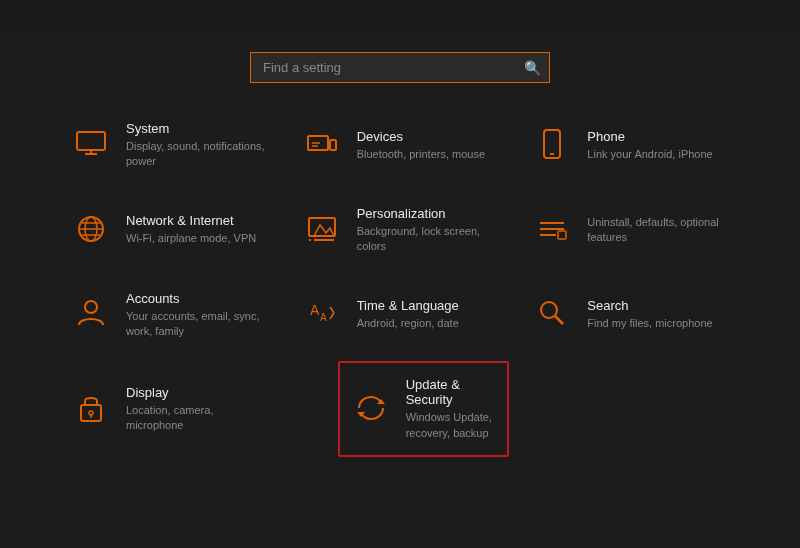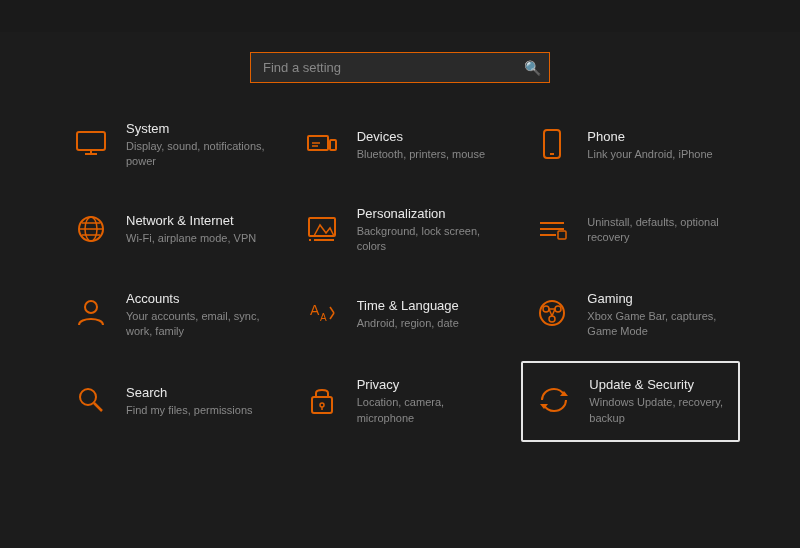--- a/index.html
+++ b/index.html
@@ -94,21 +94,22 @@
     .setting-item {
       display: flex;
       align-items: center;
       gap: 16px;
       padding: 14px 12px;
       cursor: pointer;
       border-radius: 2px;
       transition: background 0.15s;
     }
     .setting-item.highlighted {
-      border: 2px solid #e5e5e5;
+      border: 2px solid #b91c1c;
+      margin-left: 47px;
     }
     .setting-icon {
       color: #e06000;
       font-size: 28px;
       min-width: 38px;
       text-align: center;
       line-height: 1;
       margin-top: 2px;
     }
     .setting-text {
@@ -209,21 +210,21 @@
         </div>
       </div>
       <div class="setting-item">
         <div class="setting-icon"><svg width="32" height="28" viewBox="0 0 32 28" fill="none" xmlns="http://www.w3.org/2000/svg">
     <line x1="4" y1="8" x2="28" y2="8" stroke="#e06000" stroke-width="2"></line>
     <line x1="4" y1="14" x2="28" y2="14" stroke="#e06000" stroke-width="2"></line>
     <line x1="4" y1="20" x2="20" y2="20" stroke="#e06000" stroke-width="2"></line>
     <rect x="22" y="16" width="8" height="8" rx="1" stroke="#e06000" stroke-width="1.5" fill="none"></rect>
   </svg></div>
         <div class="setting-text">
-          <div class="setting-desc">Uninstall, defaults, optional recovery</div>
+          <div class="setting-desc">Uninstall, defaults, optional features</div>
         </div>
       </div>
       <div class="setting-item">
         <div class="setting-icon"><svg width="28" height="32" viewBox="0 0 28 32" fill="none" xmlns="http://www.w3.org/2000/svg">
     <circle cx="14" cy="10" r="6" stroke="#e06000" stroke-width="2" fill="none"></circle>
     <path d="M2 28 C2 20 26 20 26 28" stroke="#e06000" stroke-width="2" fill="none"></path>
   </svg></div>
         <div class="setting-text">
           <div class="setting-title">Accounts</div>
           <div class="setting-desc">Your accounts, email, sync, work, family</div>
@@ -235,53 +236,38 @@
     <text x="14" y="22" font-size="10" fill="#e06000" font-family="Arial">A</text>
     <line x1="24" y1="8" x2="28" y2="14" stroke="#e06000" stroke-width="1.5"></line>
     <line x1="28" y1="14" x2="24" y2="20" stroke="#e06000" stroke-width="1.5"></line>
   </svg></div>
         <div class="setting-text">
           <div class="setting-title">Time &amp; Language</div>
           <div class="setting-desc">Android, region, date</div>
         </div>
       </div>
       <div class="setting-item">
-        <div class="setting-icon"><svg width="32" height="28" viewBox="0 0 32 28" fill="none" xmlns="http://www.w3.org/2000/svg">
-    <circle cx="16" cy="14" r="12" stroke="#e06000" stroke-width="2" fill="none"></circle>
-    <circle cx="10" cy="10" r="3" stroke="#e06000" stroke-width="1.5" fill="none"></circle>
-    <circle cx="22" cy="10" r="3" stroke="#e06000" stroke-width="1.5" fill="none"></circle>
-    <circle cx="16" cy="20" r="3" stroke="#e06000" stroke-width="1.5" fill="none"></circle>
-    <line x1="13" y1="10" x2="19" y2="10" stroke="#e06000" stroke-width="1.5"></line>
-    <line x1="13" y1="10" x2="16" y2="17" stroke="#e06000" stroke-width="1.5"></line>
-    <line x1="19" y1="10" x2="16" y2="17" stroke="#e06000" stroke-width="1.5"></line>
-  </svg></div>
-        <div class="setting-text">
-          <div class="setting-title">Gaming</div>
-          <div class="setting-desc">Xbox Game Bar, captures, Game Mode</div>
-        </div>
-      </div>
-      <div class="setting-item">
         <div class="setting-icon"><svg width="28" height="28" viewBox="0 0 28 28" fill="none" xmlns="http://www.w3.org/2000/svg">
     <circle cx="11" cy="11" r="8" stroke="#e06000" stroke-width="2" fill="none"></circle>
     <line x1="17" y1="17" x2="25" y2="25" stroke="#e06000" stroke-width="2.5"></line>
   </svg></div>
         <div class="setting-text">
           <div class="setting-title">Search</div>
-          <div class="setting-desc">Find my files, permissions</div>
+          <div class="setting-desc">Find my files, microphone</div>
         </div>
       </div>
       <div class="setting-item">
         <div class="setting-icon"><svg width="28" height="32" viewBox="0 0 28 32" fill="none" xmlns="http://www.w3.org/2000/svg">
     <rect x="4" y="13" width="20" height="16" rx="2" stroke="#e06000" stroke-width="2" fill="none"></rect>
     <path d="M8 13 V9 C8 5 20 5 20 9 V13" stroke="#e06000" stroke-width="2" fill="none"></path>
     <circle cx="14" cy="21" r="2" stroke="#e06000" stroke-width="1.5" fill="none"></circle>
     <line x1="14" y1="23" x2="14" y2="26" stroke="#e06000" stroke-width="1.5"></line>
   </svg></div>
         <div class="setting-text">
-          <div class="setting-title">Privacy</div>
+          <div class="setting-title">Display</div>
           <div class="setting-desc">Location, camera, microphone</div>
         </div>
       </div>
       <div class="setting-item highlighted">
         <div class="setting-icon"><svg width="32" height="28" viewBox="0 0 32 28" fill="none" xmlns="http://www.w3.org/2000/svg">
     <path d="M4 14 C4 8 9 3 16 3 C20 3 24 5 26 9" stroke="#e06000" stroke-width="2" fill="none"></path>
     <path d="M28 14 C28 20 23 25 16 25 C12 25 8 23 6 19" stroke="#e06000" stroke-width="2" fill="none"></path>
     <polygon points="26,5 30,10 22,10" fill="#e06000"></polygon>
     <polygon points="6,23 2,18 10,18" fill="#e06000"></polygon>
   </svg></div>

